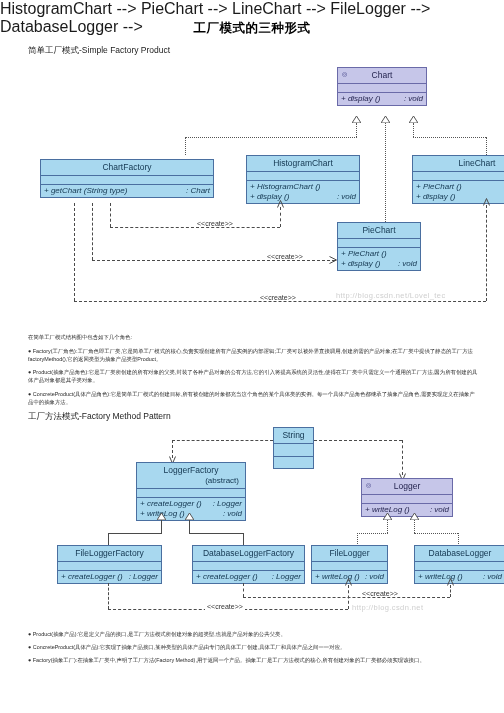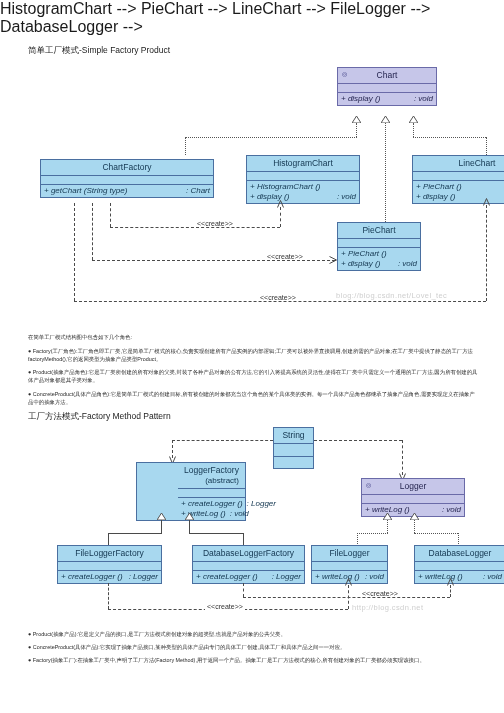--- a/index.html
+++ b/index.html
@@ -128,27 +128,28 @@
   }
   .prose .lead { margin-bottom: 6px; }
   .prose .bul { margin-bottom: 5px; text-indent: 0; }
 </style>
 </head>
 <body>
 
 <div id="page">
 
   
+  <div class="doc-title">工厂模式的三种形式</div>
   <div class="section-title" id="sec1-title">简单工厂模式-Simple Factory Product</div>
   <div class="section-title" id="sec2-title">工厂方法模式-Factory Method Pattern</div>
 
   
 
   
-  <div class="uml iface" style="left:337px; top:67px; width:100px;">
+  <div class="uml iface" style="left:337px; top:67px; width:90px;">
     <div class="hdr">
       <span class="ico">◎</span>
       <span>Chart</span>
     </div>
     <div class="mid"></div>
     <div class="ops">
       <div class="op">
         <span class="nm">+ display ()</span>
         <span class="sp"></span>
         <span class="rt">: void</span>
@@ -284,21 +285,21 @@
   <div class="dash-v" style="left:74px; top:203px; height:98px;"></div>
   <div class="dash-h" style="left:74px; top:301px; width:412px;"></div>
   <div class="dash-v" style="left:486px; top:205px; height:96px;"></div>
   <div class="arw" style="left:483px; top:198px;">
     <svg width="7" height="8">
         <polyline points="0.5,7.5 3.5,0.5 6.5,7.5" fill="none" stroke="#4a4a4a" stroke-width="1"></polyline>
       </svg>
   </div>
   <div class="stereo" style="left:258px; top:294px;">&lt;&lt;create&gt;&gt;</div>
 
-  <div class="watermark" style="left:336px; top:291px;">blog://blog.csdn.net/Lovel_tec</div>
+  <div class="watermark" style="left:336px; top:291px;">http://blog.csdn.net/Lovel_tec</div>
 
   
   <div class="prose" style="top:333px;">
     <div class="lead">在简单工厂模式结构图中包含如下几个角色:</div>
     <div class="bul">● Factory(工厂角色):工厂角色即工厂类,它是简单工厂模式的核心,负责实现创建所有产品实例的内部逻辑;工厂类可以被外界直接调用,创建所需的产品对象;在工厂类中提供了静态的工厂方法factoryMethod(),它的返回类型为抽象产品类型Product。</div>
     <div class="bul">● Product(抽象产品角色):它是工厂类所创建的所有对象的父类,封装了各种产品对象的公有方法,它的引入将提高系统的灵活性,使得在工厂类中只需定义一个通用的工厂方法,因为所有创建的具体产品对象都是其子类对象。</div>
     <div class="bul">● ConcreteProduct(具体产品角色):它是简单工厂模式的创建目标,所有被创建的对象都充当这个角色的某个具体类的实例。每一个具体产品角色都继承了抽象产品角色,需要实现定义在抽象产品中的抽象方法。</div>
   </div>
 
   
@@ -322,42 +323,42 @@
   </div>
   <div class="dash-h" style="left:314px; top:440px; width:88px;"></div>
   <div class="dash-v" style="left:402px; top:440px; height:35px;"></div>
   <div class="arw" style="left:399px; top:473px;">
     <svg width="7" height="8">
         <polyline points="0.5,0.5 3.5,7.5 6.5,0.5" fill="none" stroke="#4a4a4a" stroke-width="1"></polyline>
       </svg>
   </div>
 
   
-  <div class="uml" style="left:136px; top:462px; width:110px;padding-left:41px;">
+  <div class="uml" style="left:136px; top:462px; width:110px;">
     <div class="hdr">
       <span>LoggerFactory</span>
       <span class="sub">(abstract)</span>
     </div>
     <div class="mid"></div>
     <div class="ops">
       <div class="op">
         <span class="nm">+ createLogger ()</span>
         <span class="sp"></span>
         <span class="rt">: Logger</span>
       </div>
       <div class="op">
         <span class="nm">+ writeLog ()</span>
         <span class="sp"></span>
         <span class="rt">: void</span>
       </div>
     </div>
   </div>
 
   
-  <div class="uml iface" style="left:361px; top:478px; width:104px;">
+  <div class="uml iface" style="left:361px; top:478px; width:92px;">
     <div class="hdr">
       <span class="ico">◎</span>
       <span>Logger</span>
     </div>
     <div class="mid"></div>
     <div class="ops">
       <div class="op">
         <span class="nm">+ writeLog ()</span>
         <span class="sp"></span>
         <span class="rt">: void</span>

